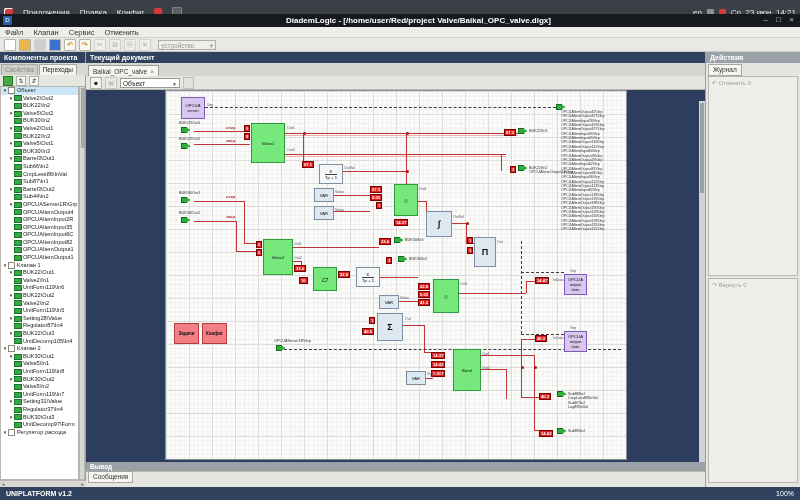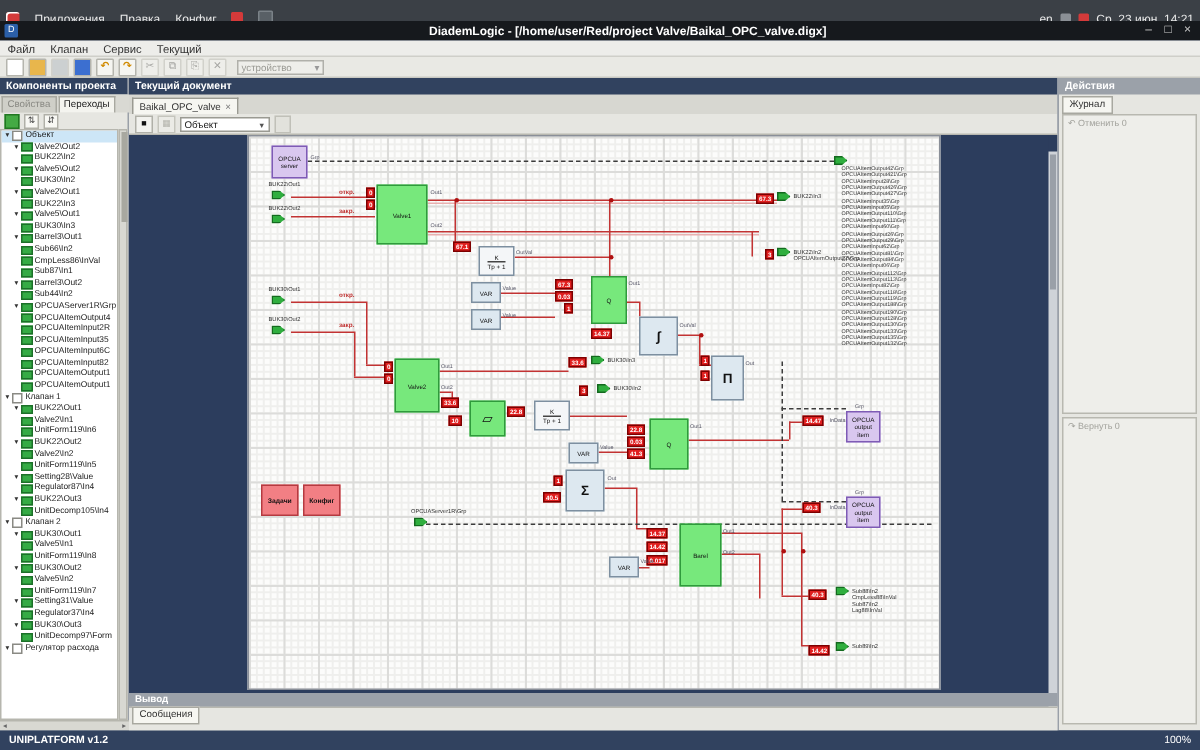--- a/index.html
+++ b/index.html
@@ -135,21 +135,21 @@
     <span>–</span>
     <span>□</span>
     <span>×</span>
   </span>
 </div>
 
 <div id="menu-bar" class="abs">
   <span>Файл</span>
   <span>Клапан</span>
   <span>Сервис</span>
-  <span>Текущий</span>
+  <span>Отменить</span>
 </div>
 
 <div id="tool-bar" class="abs">
   <span class="tbtn pg"></span>
   <span class="tbtn fold"></span>
   <span class="tbtn disk dis"></span>
   <span class="tbtn disk2"></span>
   <span class="tbtn warm">↶</span>
   <span class="tbtn warm">↷</span>
   <span class="tbtn dis">✂</span>

